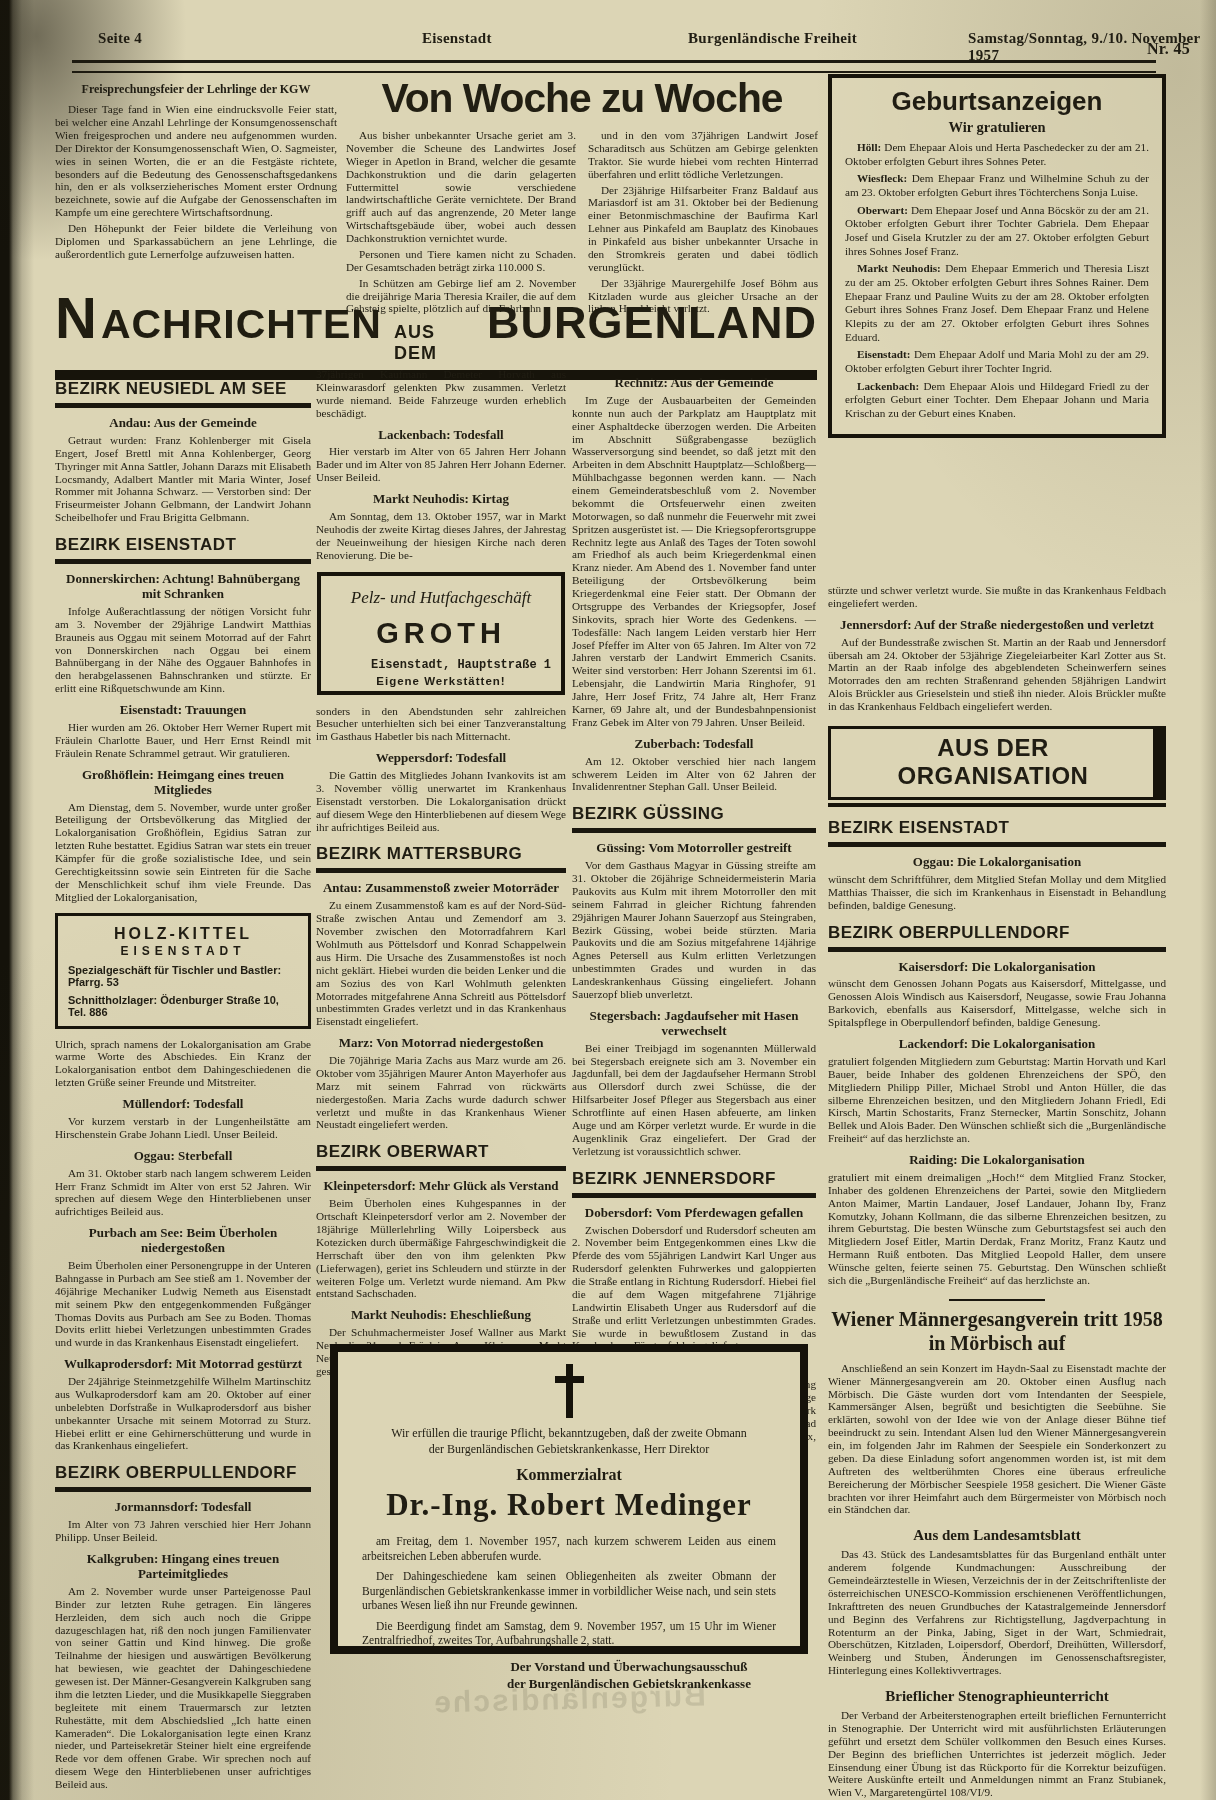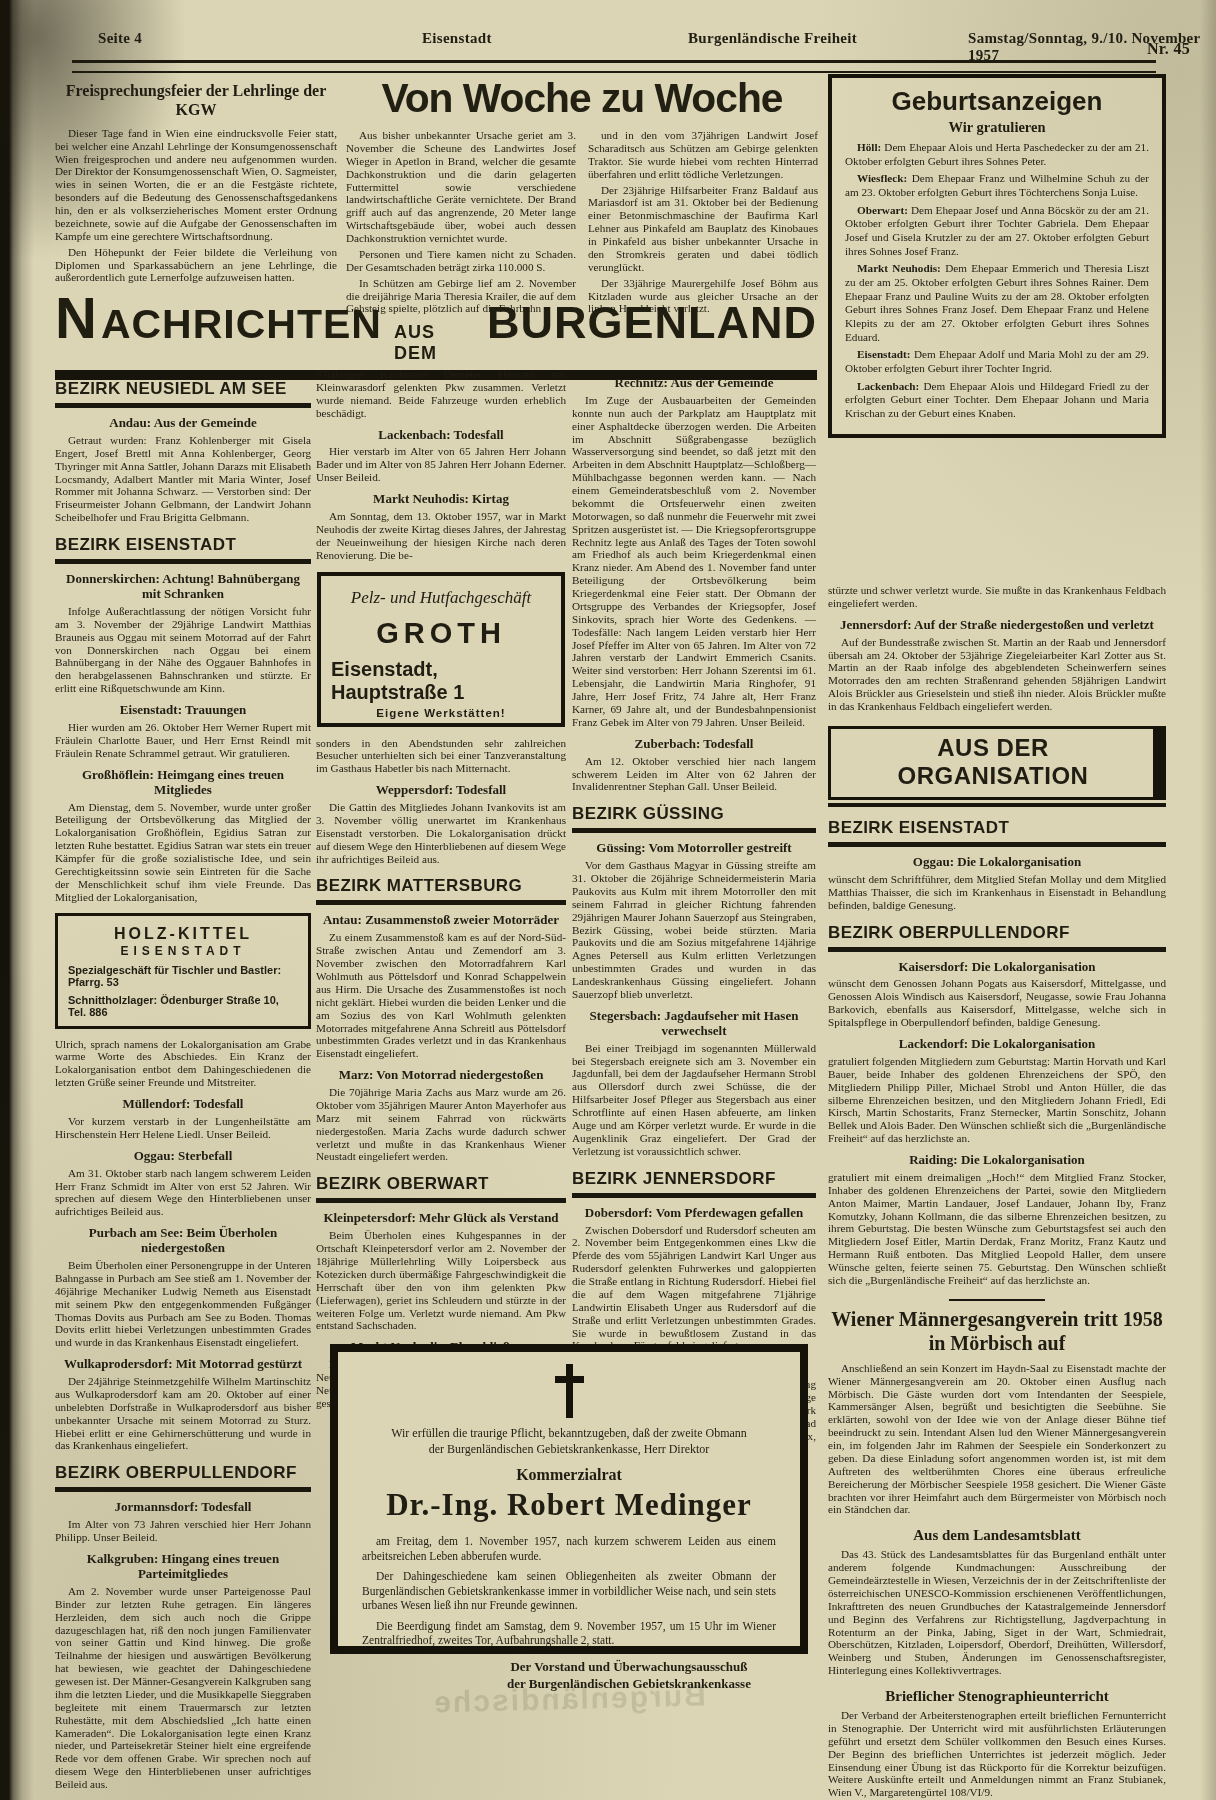--- a/index.html
+++ b/index.html
@@ -28,21 +28,21 @@
     letter-spacing:.4px;margin:11px 0 7px;padding-bottom:4px;border-bottom:5px solid #1a170e;}
   .ah{font-weight:bold;font-size:13px;text-align:center;margin:8px 2px 3px;line-height:1.15;}
   .ah2{font-weight:bold;font-size:15px;text-align:center;margin:11px 0 4px;}
   .feat-h{font-weight:bold;font-size:20px;text-align:center;line-height:1.2;margin:6px 0 7px;}
   .ap{margin:0 0 3px;text-indent:13px;font-size:11.2px;line-height:1.15;
     text-align:justify;hyphens:auto;-webkit-hyphens:auto;}
   .noind{text-indent:0;}
   .divider{width:96px;height:2px;background:#1a170e;margin:12px auto 6px;}
   
   .kgw{position:absolute;left:55px;top:82px;width:282px;}
-  .kgw-h{font-weight:bold;font-size:16px;text-align:center;line-height:1.18;margin:0 0 7px;}
+  .kgw-h{font-weight:bold;font-size:12px;text-align:center;line-height:1.18;margin:0 0 7px;}
   
   .vww{position:absolute;left:346px;top:76px;width:472px;}
   .vww-h{font-family:"Liberation Sans",sans-serif;font-weight:bold;font-size:40px;
     letter-spacing:-1px;text-align:center;color:#221f13;transform:scaleX(1.02);margin:0 0 8px;}
   .vww-cols{display:flex;gap:12px;}
   .vww-col{width:230px;}
   
   .births{position:absolute;left:828px;top:74px;width:338px;box-sizing:border-box;
     border:4px solid #17140b;padding:8px 13px 10px;background:rgba(222,215,183,.6);}
   .births-h{font-family:"Liberation Sans",sans-serif;font-weight:bold;font-size:26px;
@@ -69,21 +69,21 @@
   .holz-t{font-family:"Liberation Sans",sans-serif;font-weight:bold;font-size:16px;
     letter-spacing:3px;text-align:center;}
   .holz-s{font-family:"Liberation Sans",sans-serif;font-weight:bold;font-size:12px;
     letter-spacing:5px;text-align:center;margin-top:1px;}
   .holz-l{font-family:"Liberation Sans",sans-serif;font-weight:bold;font-size:11px;
     margin-top:6px;}
   .ad-groth{border:4px solid #17140b;margin:10px 1px;padding:12px 10px 4px;}
   .groth-i{font-style:italic;font-size:17px;text-align:center;}
   .groth-n{font-family:"Liberation Sans",sans-serif;font-weight:bold;font-size:29px;
     letter-spacing:5px;text-align:center;margin:9px 0 8px;}
-  .groth-a{font-family:Liberation Sans, sans-serif;font-weight:bold;font-size:20px;text-align:left;}
+  .groth-a{font-family:Liberation Mono, monospace;font-weight:bold;font-size:12px;text-align:right;}
   .groth-w{font-family:"Liberation Sans",sans-serif;font-weight:bold;font-size:11.5px;
     letter-spacing:1px;text-align:center;margin-top:3px;}
   
   .org{margin:13px 0 6px;}
   .org-in{border:3px solid #17140b;border-right:13px solid #17140b;padding:5px 6px 7px 8px;
     font-family:"Liberation Sans",sans-serif;font-weight:bold;font-size:24px;
     letter-spacing:.5px;text-align:center;}
   .org-bar{height:4px;background:#17140b;margin-top:3px;}
   
   .obit{position:absolute;left:330px;top:1344px;width:478px;height:310px;box-sizing:border-box;
@@ -168,21 +168,21 @@
     <h3 class="ah">Großhöflein: Heimgang eines treuen Mitgliedes</h3>
     <p class="ap">Am Dienstag, dem 5. November, wurde unter großer Beteiligung der Ortsbevölkerung das Mitglied der Lokalorganisation Großhöflein, Egidius Satran zur letzten Ruhe bestattet. Egidius Satran war stets ein treuer Kämpfer für die große sozialistische Idee, und sein Gerechtigkeitssinn sowie sein Eintreten für die Sache der Menschlichkeit schuf ihm viele Freunde. Das Mitglied der Lokalorganisation,</p>
     <div class="ad-holz">
       <div class="holz-t">HOLZ-KITTEL</div>
       <div class="holz-s">EISENSTADT</div>
       <div class="holz-l">Spezialgeschäft für Tischler und Bastler: Pfarrg. 53</div>
       <div class="holz-l">Schnittholzlager: Ödenburger Straße 10, Tel. 886</div>
     </div>
     <p class="ap noind">Ulrich, sprach namens der Lokalorganisation am Grabe warme Worte des Abschiedes. Ein Kranz der Lokalorganisation entbot dem Dahingeschiedenen die letzten Grüße seiner Freunde und Mitstreiter.</p>
     <h3 class="ah">Müllendorf: Todesfall</h3>
-    <p class="ap">Vor kurzem verstarb in der Lungenheilstätte am Hirschenstein Herr Helene Liedl. Unser Beileid.</p>
+    <p class="ap">Vor kurzem verstarb in der Lungenheilstätte am Hirschenstein Grabe Johann Liedl. Unser Beileid.</p>
     <h3 class="ah">Oggau: Sterbefall</h3>
     <p class="ap">Am 31. Oktober starb nach langem schwerem Leiden Herr Franz Schmidt im Alter von erst 52 Jahren. Wir sprechen auf diesem Wege den Hinterbliebenen unser aufrichtiges Beileid aus.</p>
     <h3 class="ah">Purbach am See: Beim Überholen niedergestoßen</h3>
     <p class="ap">Beim Überholen einer Personengruppe in der Unteren Bahngasse in Purbach am See stieß am 1. November der 46jährige Mechaniker Ludwig Nemeth aus Eisenstadt mit seinem Pkw den entgegenkommenden Fußgänger Thomas Dovits aus Purbach am See zu Boden. Thomas Dovits erlitt hiebei Verletzungen unbestimmten Grades und wurde in das Krankenhaus Eisenstadt eingeliefert.</p>
     <h3 class="ah">Wulkaprodersdorf: Mit Motorrad gestürzt</h3>
     <p class="ap">Der 24jährige Steinmetzgehilfe Wilhelm Martinschitz aus Wulkaprodersdorf kam am 20. Oktober auf einer unbelebten Dorfstraße in Wulkaprodersdorf aus bisher unbekannter Ursache mit seinem Motorrad zu Sturz. Hiebei erlitt er eine Gehirnerschütterung und wurde in das Krankenhaus eingeliefert.</p>
     <div class="bez">BEZIRK OBERPULLENDORF</div>
     <h3 class="ah">Jormannsdorf: Todesfall</h3>
     <p class="ap">Im Alter von 73 Jahren verschied hier Herr Johann Philipp. Unser Beileid.</p>
     <h3 class="ah">Kalkgruben: Hingang eines treuen Parteimitgliedes</h3>

